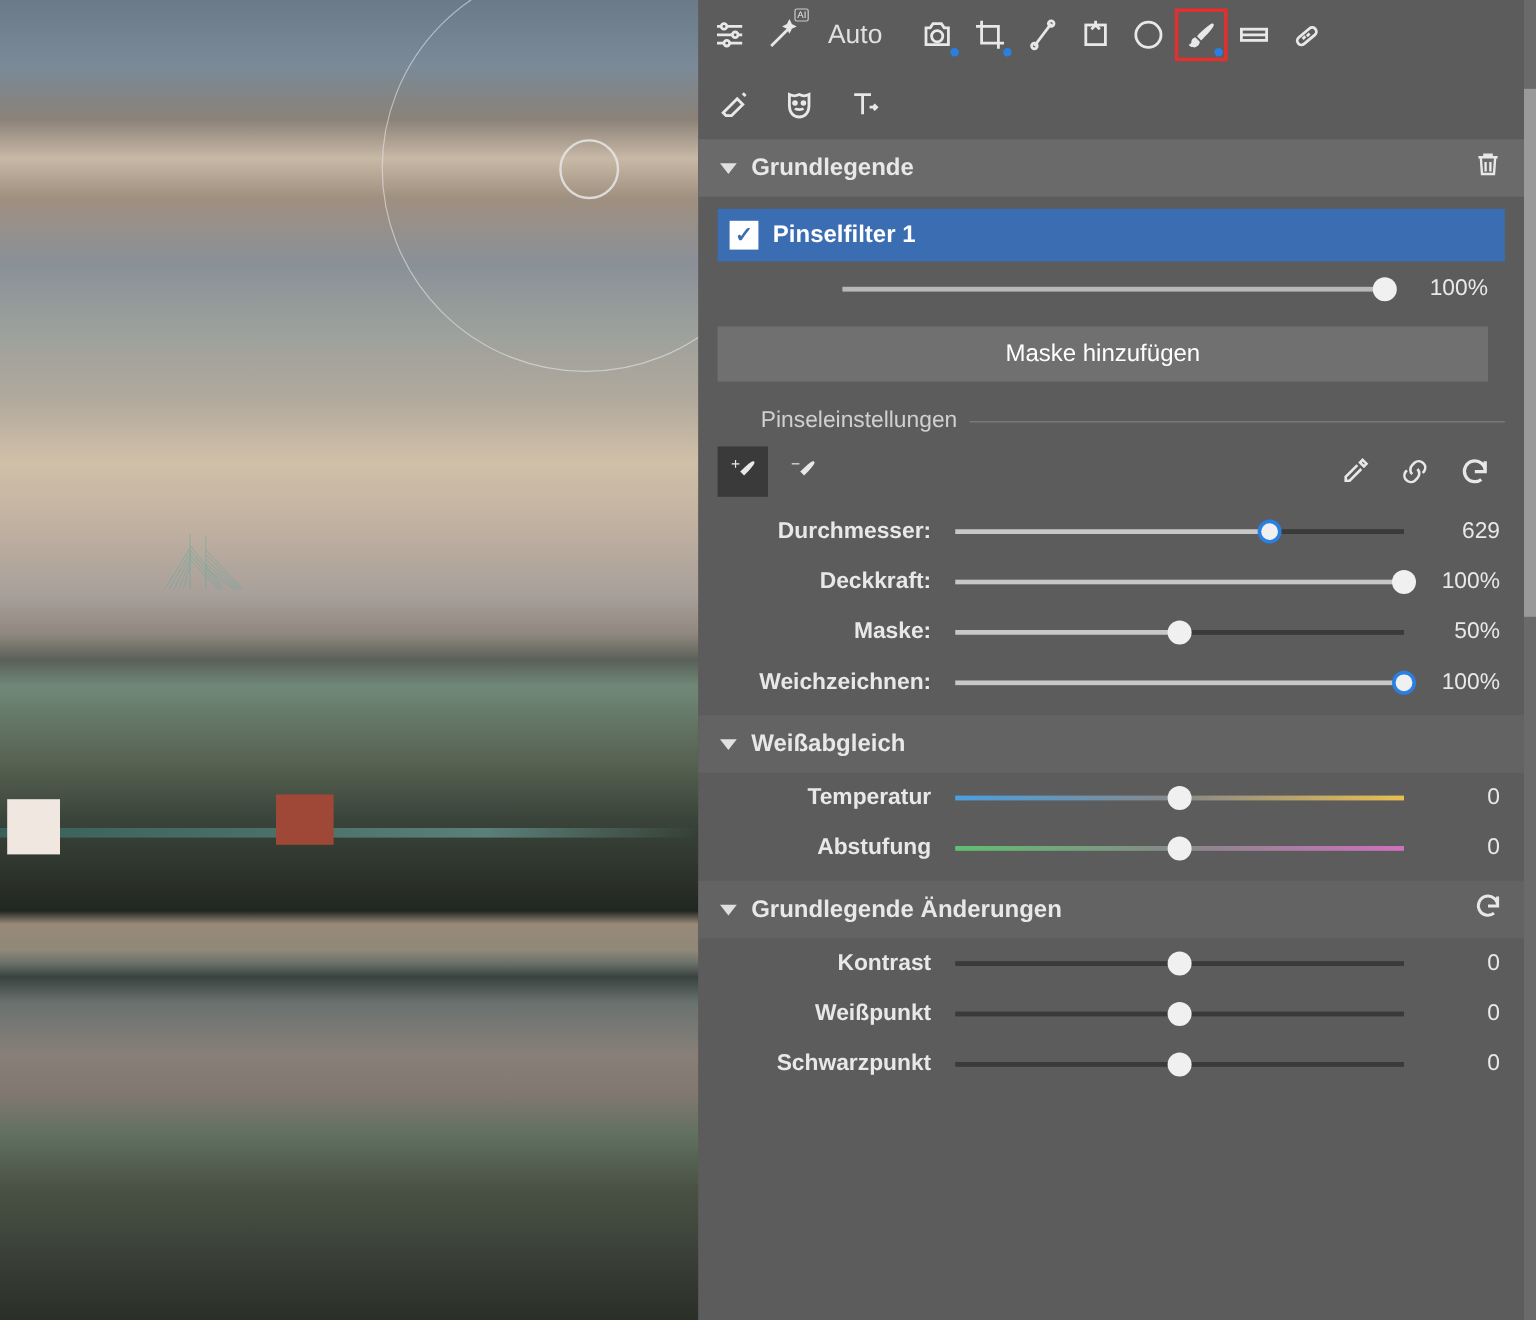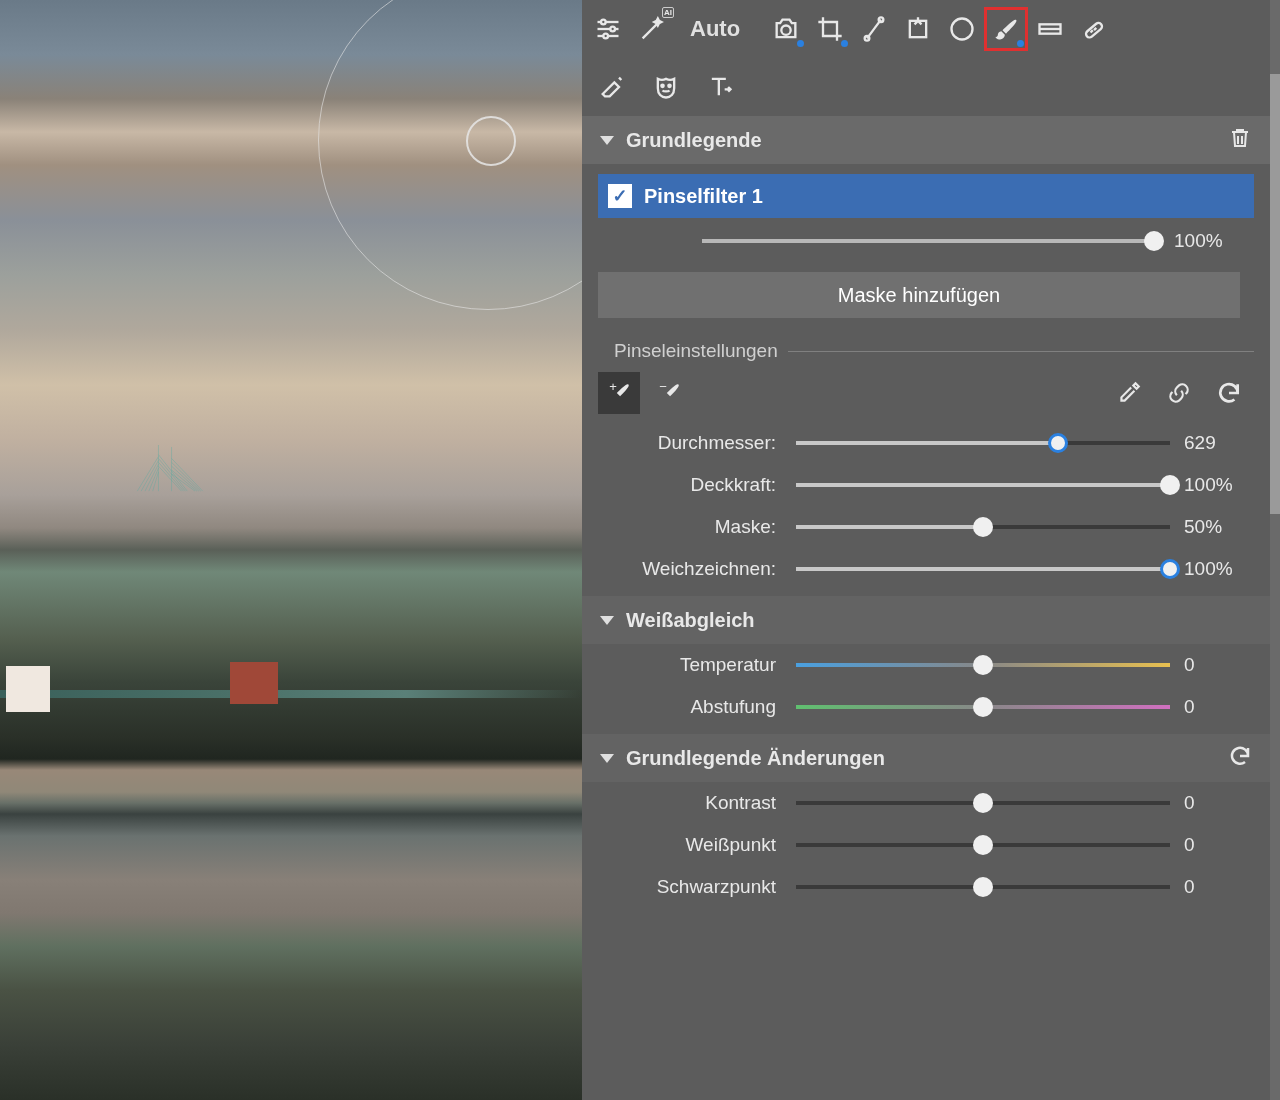--- a/index.html
+++ b/index.html
@@ -81,21 +81,20 @@
     height: 440px;
     top: 74px;
     background: #9a9a9a;
   }
   .toolbar {
     display: flex;
     align-items: center;
     height: 58px;
     padding: 0 6px;
     gap: 4px;
-    font-weight: bold;
   }
   .toolbar2 {
     display: flex;
     align-items: center;
     height: 58px;
     padding: 0 10px;
     gap: 14px;
   }
   .tool {
     width: 40px;
@@ -199,40 +198,42 @@
     transform: translateX(-50%);
     cursor: pointer;
   }
   .slider-thumb.ring {
     border: 3px solid #2a80e0;
     width: 20px; height: 20px;
     background: #f0f0f0;
   }
   .value {
     width: 66px;
+    text-align: right;
     font-size: 19px;
   }
   .add-mask-btn {
     margin: 10px 30px 12px 16px;
     height: 46px;
     background: #707070;
     color: #fff;
     display: flex;
     align-items: center;
     justify-content: center;
     font-size: 20px;
     cursor: pointer;
   }
   .subsection-label {
     display: flex;
     align-items: center;
     padding: 10px 16px 10px 32px;
     font-size: 19px;
     color: #d0d0d0;
     gap: 10px;
+    margin-left: 20px;
   }
   .subsection-label .line {
     flex: 1;
     height: 1px;
     background: #808080;
   }
   .brush-mode-row {
     display: flex;
     align-items: center;
     padding: 0 20px 8px 16px;
@@ -253,20 +254,21 @@
     align-items: center;
     padding: 6px 20px 6px 0;
     gap: 14px;
     height: 42px;
   }
   .param-label {
     width: 200px;
     text-align: right;
     font-size: 19px;
     padding-right: 6px;
+    font-weight: bold;
   }
   .param-row .slider-track { flex: 1; }
   .gradient-temp {
     background: linear-gradient(90deg,#4aa0e0,#888,#e8c050);
   }
   .gradient-tint {
     background: linear-gradient(90deg,#60c070,#888,#d070c0);
   }
   .gradient-exp {
     background: linear-gradient(90deg,#0a0a0a,#f0f0f0);

